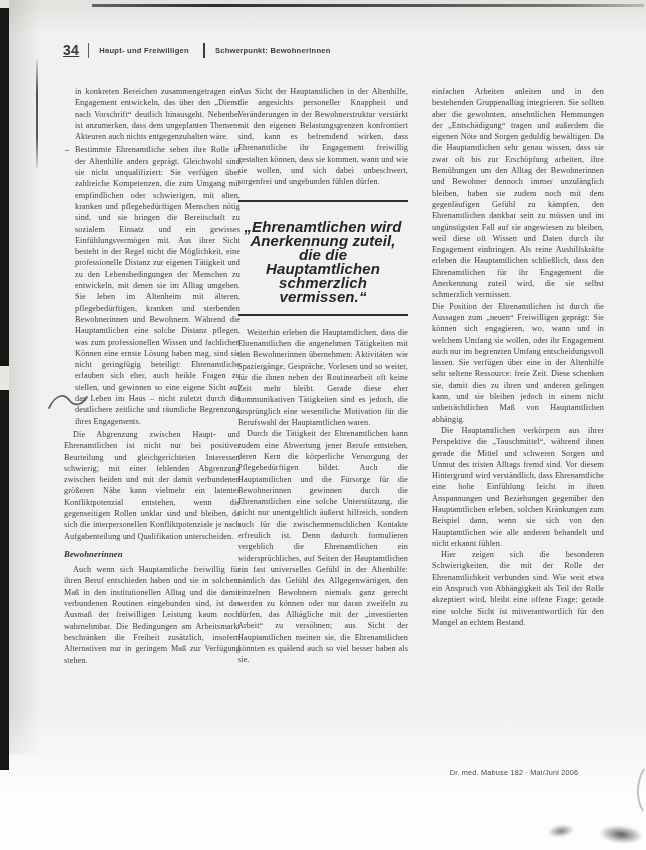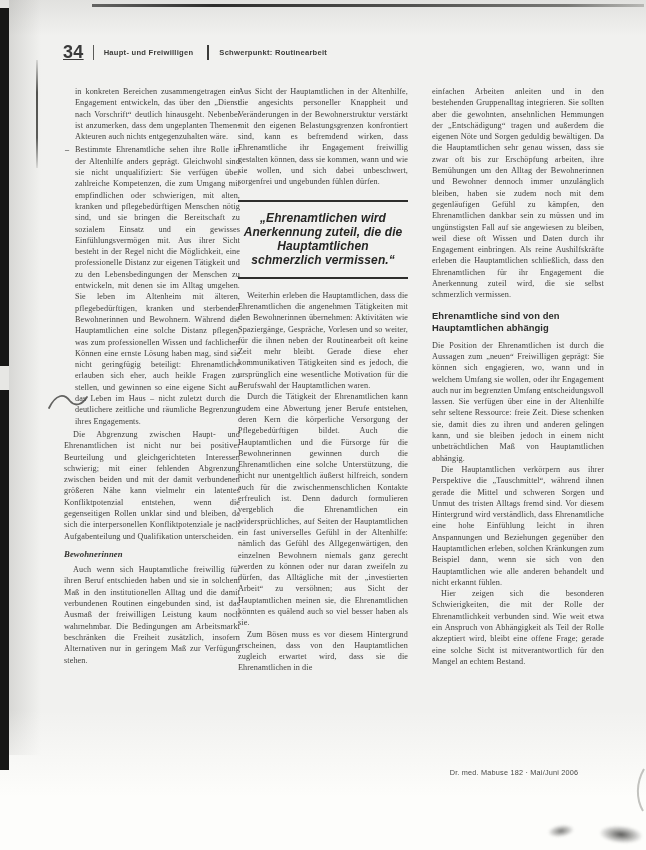--- a/index.html
+++ b/index.html
@@ -22,43 +22,43 @@
   .squiggle{position:absolute;left:46px;top:390px;opacity:.85;}
   .edge-curve{position:absolute;left:631px;top:767px;opacity:.8;}
   .smudge{position:absolute;filter:blur(1.2px);}
   .smudge.s1{left:548px;top:825px;width:26px;height:12px;
         background:radial-gradient(ellipse,rgba(40,40,38,.62),rgba(40,40,38,0) 72%);transform:rotate(-8deg);}
   .smudge.s2{left:600px;top:826px;width:42px;height:17px;
         background:radial-gradient(ellipse,rgba(28,28,26,.72),rgba(28,28,26,0) 74%);transform:rotate(5deg);}
   
   .page-header{position:absolute;left:63px;top:42px;display:flex;align-items:center;
         font-family:"Liberation Sans", sans-serif;color:#3a3a3a;filter:blur(.25px);}
-  .page-num{font-size:18px;font-weight:700;letter-spacing:.3px;text-decoration:underline;}
+  .page-num{font-size:14px;font-weight:700;letter-spacing:.3px;text-decoration:underline;}
   .hdiv{width:1px;height:15px;background:#5a5a58;margin:0 10px 0 9px;}
   .hdiv2{width:2px;background:#3c3c3a;margin-left:14px;}
   .hlabel{font-size:7.6px;font-weight:700;letter-spacing:.25px;color:#3d3d3b;}
   
   .col{position:absolute;top:86px;height:714px;overflow:hidden;text-align:justify;
         font-size:8.2px;line-height:11.3px;color:#3e3e3c;letter-spacing:.1px;
         filter:blur(.38px);}
   .col-left{left:64px;width:176px;font-family:Liberation Serif, serif;}
   .col-mid{left:238px;width:170px;}
   .col-right{left:432px;width:172px;}
   .col p{margin:0;}
   .col p.ind{text-indent:9px;}
   ul.hang{margin:0;padding:0 0 0 11px;list-style:none;}
   ul.hang li{position:relative;margin:0 0 2px 0;}
   .li-marker{position:absolute;left:-10px;top:0;font-weight:700;color:#4a4a48;}
   .sub-italic{margin:7px 0 4px 0;font-style:italic;font-weight:600;font-size:8.7px;color:#333331;}
   .sub-bold{margin:9px 0 5px 0;font-family:"Liberation Sans", sans-serif;font-weight:700;
         font-size:9.4px;line-height:12.5px;color:#2d2d2b;text-align:left;letter-spacing:.1px;}
-  .quote{margin:12px 0 11px 0;padding:9px 3px 10px 3px;border-top:2.5px solid #2e2e2c;
+  .quote{margin:12px 0 11px 0;padding:18px 3px 10px 3px;border-top:2.5px solid #2e2e2c;
         border-bottom:2.5px solid #2e2e2c;text-align:center;
         font-family:"Liberation Sans", sans-serif;font-style:italic;font-weight:700;
-        font-size:12px;line-height:14px;color:#262624;}
+        font-size:15px;line-height:14px;color:#262624;}
   
   .footer{position:absolute;left:424px;top:768px;width:180px;text-align:center;
         font-family:"Liberation Sans", sans-serif;font-size:7.3px;color:#494947;
         letter-spacing:.2px;filter:blur(.28px);}
 </style>
 </head>
 <body>
 
 <div class="scan">
 
@@ -76,21 +76,21 @@
     <path d="M13,2 C5,16 5,32 12,44" fill="none" stroke="#b5b5b1" stroke-width="2"></path>
   </svg>
   <div class="smudge s1"></div>
   <div class="smudge s2"></div>
 
   <header class="page-header">
     <span class="page-num">34</span>
     <span class="hdiv"></span>
     <span class="hlabel">Haupt- und Freiwilligen</span>
     <span class="hdiv hdiv2"></span>
-    <span class="hlabel">Schwerpunkt: Routinearbeit</span>
+    <span class="hlabel">Schwerpunkt: Bewohnerinnen</span>
   </header>
 
   <section class="col col-left">
     <ul class="hang">
       <li>
         <span>in konkreten Bereichen zusammengetragen ein Engagement entwickeln, das über den „Dienst nach Vorschrift“ deutlich hinausgeht. Nebenbei ist anzumerken, dass dem ungeplanten Themen-Akteuren auch nichts entgegenzuhalten wäre.</span>
       </li>
       <li>
         <span class="li-marker">–</span>
         <span>Bestimmte Ehrenamtliche sehen ihre Rolle in der Altenhilfe anders geprägt. Gleichwohl sind sie nicht unqualifiziert: Sie verfügen über zahlreiche Kompetenzen, die zum Umgang mit empfindlichen oder schwierigen, mit alten, kranken und pflegebedürftigen Menschen nötig sind, und sie bringen die Bereitschaft zu sozialem Einsatz und ein gewisses Einfühlungsvermögen mit. Aus ihrer Sicht besteht in der Regel nicht die Möglichkeit, eine professionelle Distanz zur eigenen Tätigkeit und zu den Lebensbedingungen der Menschen zu entwickeln, mit denen sie im Alltag umgehen. Sie leben im Altenheim mit älteren, pflegebedürftigen, kranken und sterbenden Bewohnerinnen und Bewohnern. Während die Hauptamtlichen eine solche Distanz pflegen, was zum professionellen Wissen und fachlichen Können eine ernste Lösung haben mag, sind sie nicht geringfügig beteiligt: Ehrenamtliche erlauben sich eher, auch heikle Fragen zu stellen, und gewinnen so eine eigene Sicht auf das Leben im Haus – nicht zuletzt durch die deutlichere zeitliche und räumliche Begrenzung ihres Engagements.</span>
@@ -99,26 +99,24 @@
     <p class="ind">Die Abgrenzung zwischen Haupt- und Ehrenamtlichen ist nicht nur bei positiver Beurteilung und gleichgerichteten Interessen schwierig; mit einer fehlenden Abgrenzung zwischen beiden und mit der damit verbundenen größeren Nähe kann vielmehr ein latentes Konfliktpotenzial entstehen, wenn die gegenseitigen Rollen unklar sind und bleiben, da sich die interpersonellen Konfliktpotenziale je nach Aufgabenteilung und Qualifikation unterscheiden.</p>
     <h3 class="sub-italic">Bewohnerinnen</h3>
     <p class="ind">Auch wenn sich Hauptamtliche freiwillig für ihren Beruf entschieden haben und sie in solchem Maß in den institutionellen Alltag und die damit verbundenen Routinen eingebunden sind, ist das Ausmaß der freiwilligen Leistung kaum noch wahrnehmbar. Die Bedingungen am Arbeitsmarkt beschränken die Freiheit zusätzlich, insofern Alternativen nur in geringem Maß zur Verfügung stehen.</p>
   </section>
 
   <section class="col col-mid">
     <p>Aus Sicht der Hauptamtlichen in der Altenhilfe, die angesichts personeller Knappheit und Veränderungen in der Bewohnerstruktur verstärkt mit den eigenen Belastungsgrenzen konfrontiert sind, kann es befremdend wirken, dass Ehrenamtliche ihr Engagement freiwillig gestalten können, dass sie kommen, wann und wie sie wollen, und sich dabei unbeschwert, sorgenfrei und ungebunden fühlen dürfen.</p>
     <div class="quote">„Ehrenamtlichen wird Anerkennung zuteil, die die Hauptamtlichen schmerzlich vermissen.“</div>
     <p class="ind">Weiterhin erleben die Hauptamtlichen, dass die Ehrenamtlichen die angenehmen Tätigkeiten mit den Bewohnerinnen übernehmen: Aktivitäten wie Spaziergänge, Gespräche, Vorlesen und so weiter, für die ihnen neben der Routinearbeit oft keine Zeit mehr bleibt. Gerade diese eher kommunikativen Tätigkeiten sind es jedoch, die ursprünglich eine wesentliche Motivation für die Berufswahl der Hauptamtlichen waren.</p>
     <p class="ind">Durch die Tätigkeit der Ehrenamtlichen kann zudem eine Abwertung jener Berufe entstehen, deren Kern die körperliche Versorgung der Pflegebedürftigen bildet. Auch die Hauptamtlichen und die Fürsorge für die Bewohnerinnen gewinnen durch die Ehrenamtlichen eine solche Unterstützung, die nicht nur unentgeltlich äußerst hilfreich, sondern auch für die zwischenmenschlichen Kontakte erfreulich ist. Denn dadurch formulieren vergeblich die Ehrenamtlichen ein widersprüchliches, auf Seiten der Hauptamtlichen ein fast universelles Gefühl in der Altenhilfe: nämlich das Gefühl des Allgegenwärtigen, den einzelnen Bewohnern niemals ganz gerecht werden zu können oder nur daran zweifeln zu dürfen, das Alltägliche mit der „investierten Arbeit“ zu versöhnen; aus Sicht der Hauptamtlichen meinen sie, die Ehrenamtlichen könnten es quälend auch so viel besser haben als sie.</p>
-    <p class="ind">Zum Bösen muss es vor diesem Hintergrund erscheinen, dass von den Hauptamtlichen zugleich erwartet wird, dass sie die Ehrenamtlichen in die</p>
   </section>
 
   <section class="col col-right">
     <p>einfachen Arbeiten anleiten und in den bestehenden Gruppenalltag integrieren. Sie sollten aber die gewohnten, ansehnlichen Hemmungen der „Entschädigung“ tragen und außerdem die eigenen Nöte und Sorgen geduldig bewältigen. Da die Hauptamtlichen sehr genau wissen, dass sie zwar oft bis zur Erschöpfung arbeiten, ihre Bemühungen um den Alltag der Bewohnerinnen und Bewohner dennoch immer unzulänglich bleiben, haben sie zudem noch mit dem gegenläufigen Gefühl zu kämpfen, den Ehrenamtlichen dankbar sein zu müssen und im ungünstigsten Fall auf sie angewiesen zu bleiben, weil diese oft Wissen und Daten durch ihr Engagement einbringen. Als reine Aushilfskräfte erleben die Hauptamtlichen schließlich, dass den Ehrenamtlichen für ihr Engagement die Anerkennung zuteil wird, die sie selbst schmerzlich vermissen.</p>
-    <h3 class="sub-bold">Ehrenamtliche sind von den Hauptamtlichen abhängig</h3>
     <p>Die Position der Ehrenamtlichen ist durch die Aussagen zum „neuen“ Freiwilligen geprägt: Sie können sich engagieren, wo, wann und in welchem Umfang sie wollen, oder ihr Engagement auch nur im begrenzten Umfang entscheidungsvoll lassen. Sie verfügen über eine in der Altenhilfe sehr seltene Ressource: freie Zeit. Diese schenken sie, damit dies zu ihren und anderen gelingen kann, und sie bleiben jedoch in einem nicht unbeträchtlichen Maß von Hauptamtlichen abhängig.</p>
     <p class="ind">Die Hauptamtlichen verkörpern aus ihrer Perspektive die „Tauschmittel“, während ihnen gerade die Mittel und schweren Sorgen und Unmut des tristen Alltags fremd sind. Vor diesem Hintergrund wird verständlich, dass Ehrenamtliche eine hohe Einfühlung leicht in ihren Anspannungen und Beziehungen gegenüber den Hauptamtlichen erleben, solchen Kränkungen zum Beispiel dann, wenn sie sich von den Hauptamtlichen wie alle anderen behandelt und nicht erkannt fühlen.</p>
     <p class="ind">Hier zeigen sich die besonderen Schwierigkeiten, die mit der Rolle der Ehrenamtlichkeit verbunden sind. Wie weit etwa ein Anspruch von Abhängigkeit als Teil der Rolle akzeptiert wird, bleibt eine offene Frage; gerade eine solche Sicht ist mitverantwortlich für den Mangel an echtem Bestand.</p>
   </section>
 
   <footer class="footer">Dr. med. Mabuse 182 · Mai/Juni 2006</footer>
 
 </div>
 
 </body></html>

